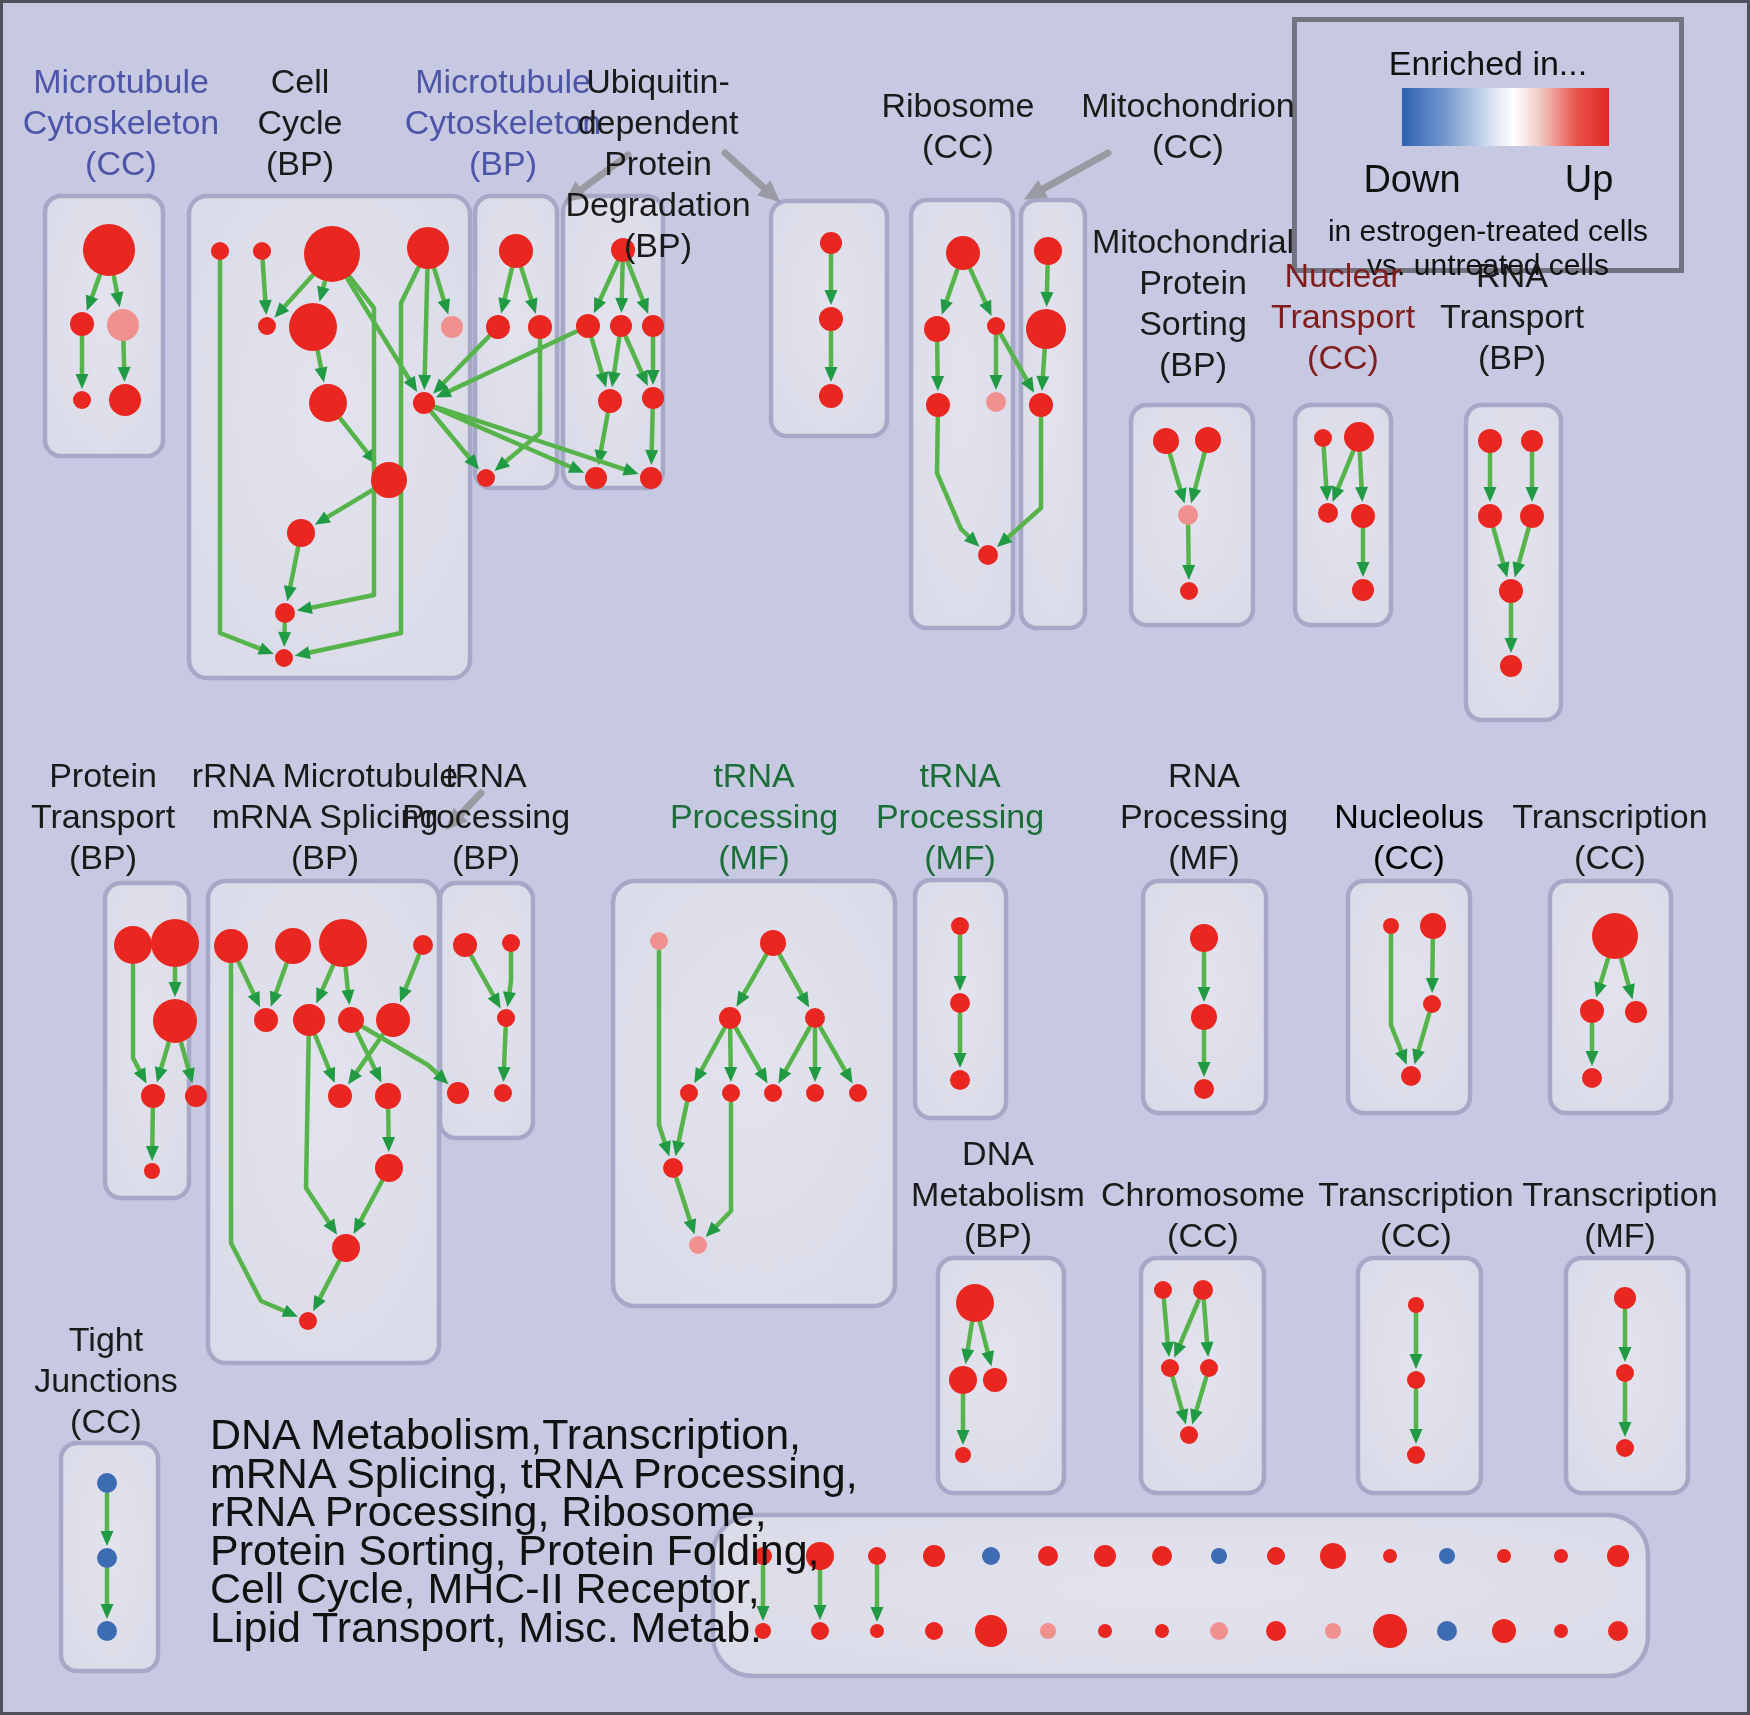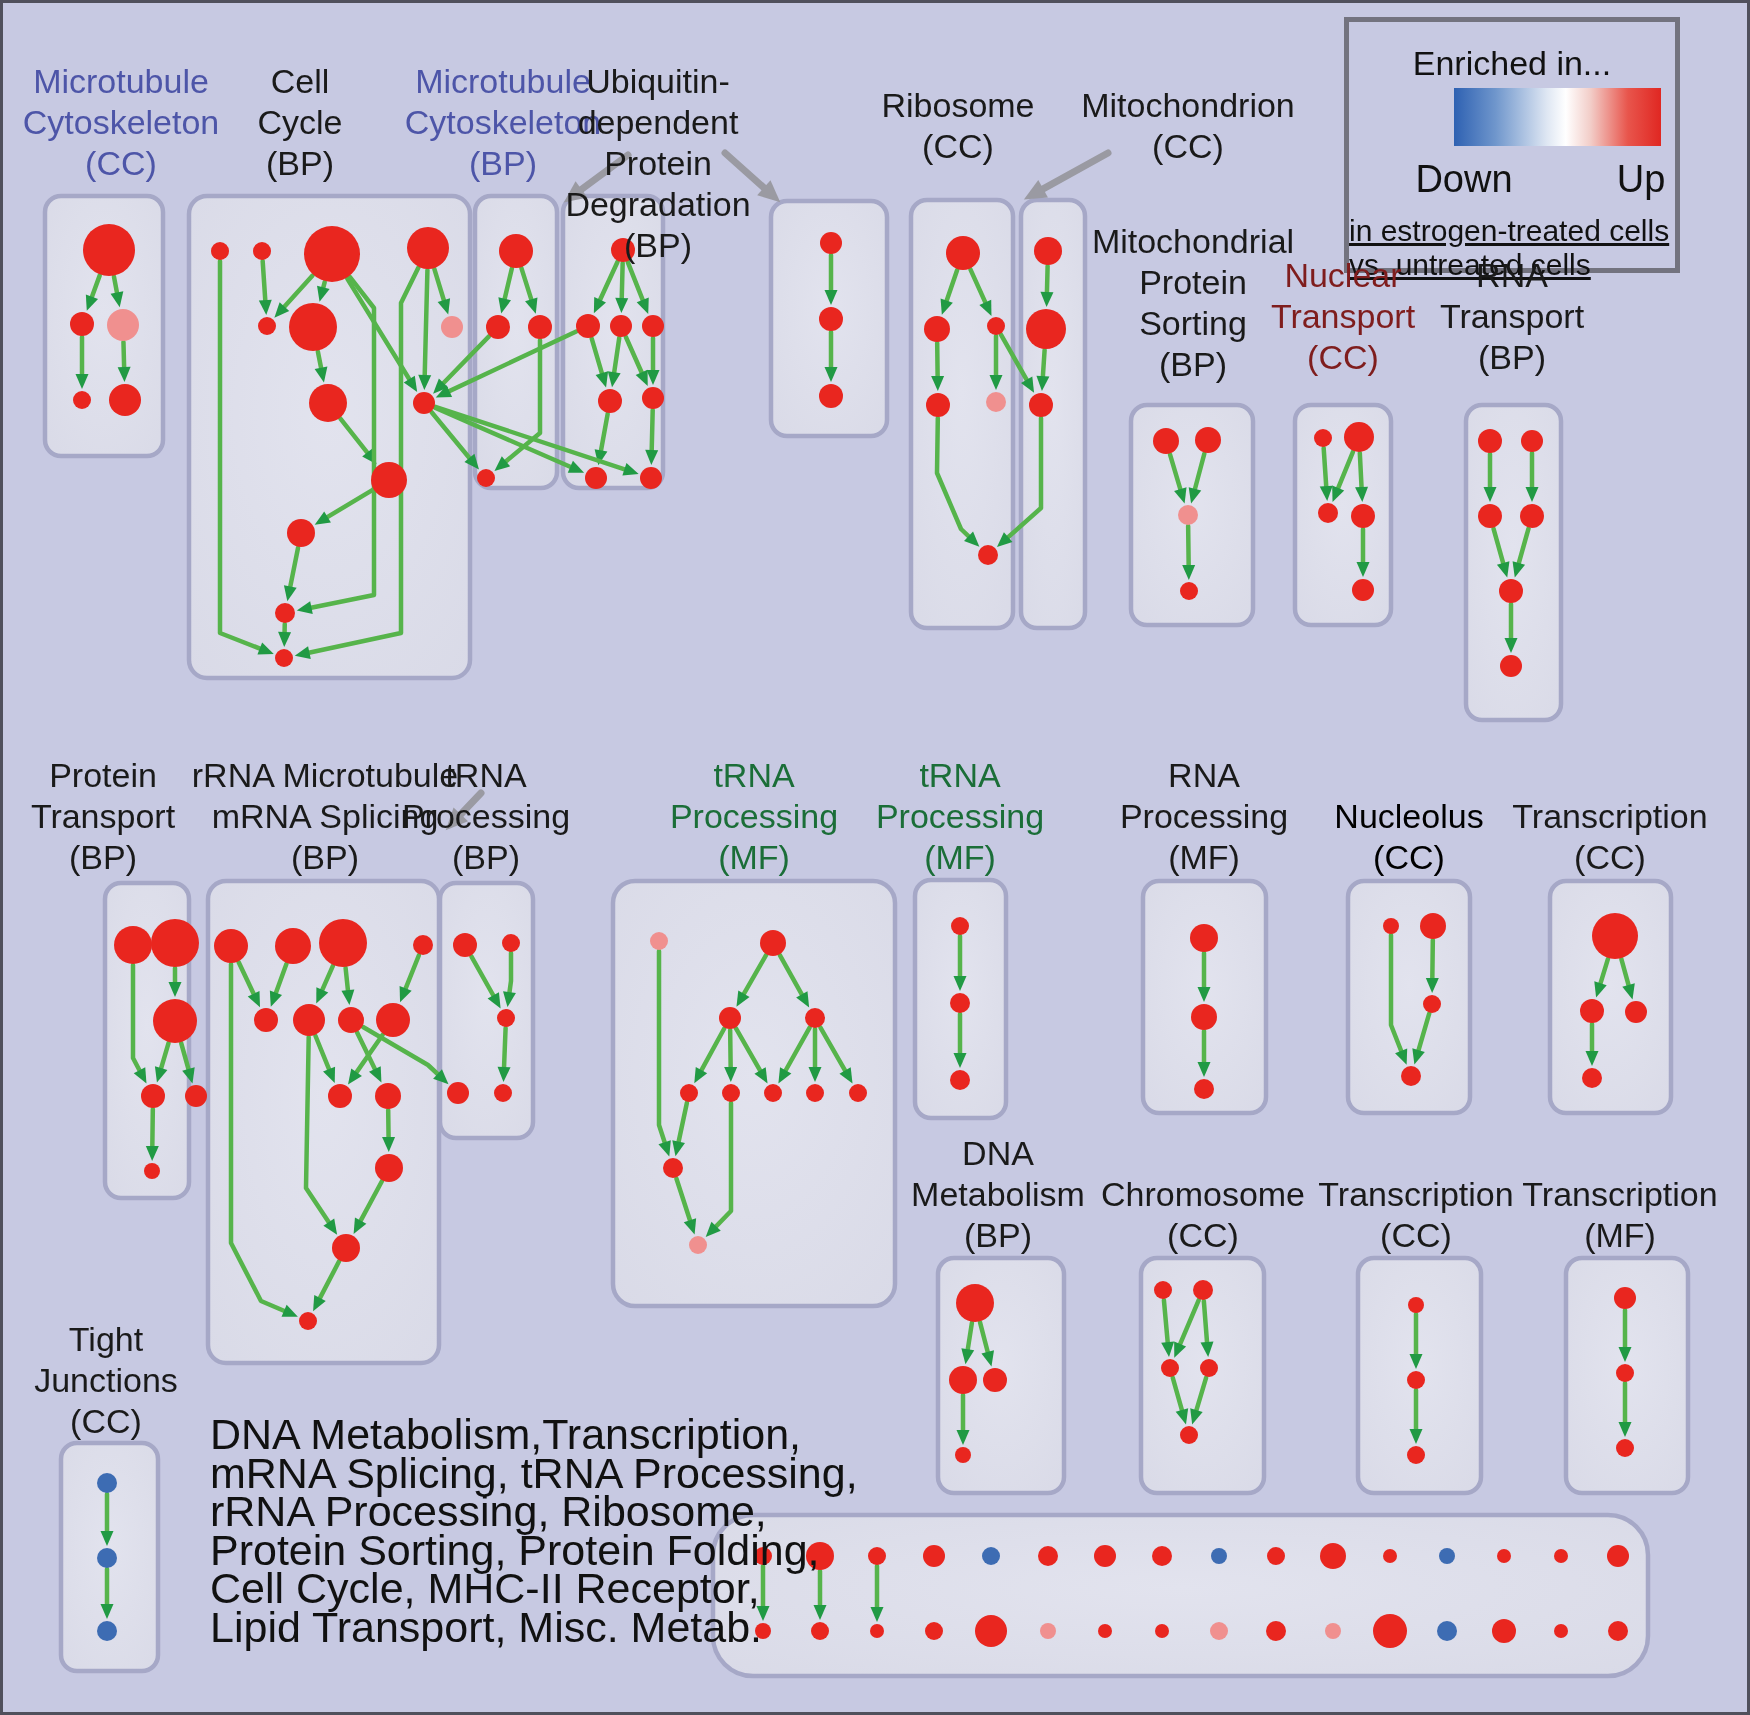--- a/index.html
+++ b/index.html
@@ -9,21 +9,21 @@
     border:3px solid #50505c;
     font-family:"Liberation Sans", sans-serif;
   }
   svg{position:absolute;left:0;top:0;}
   .lbl{position:absolute;width:440px;margin-left:-220px;text-align:center;
        font-size:34px;line-height:41px;color:#1a1a1a;white-space:nowrap;}
   .legend{position:absolute;box-sizing:border-box;}
   .legend .t{position:absolute;width:100%;text-align:center;font-size:34px;color:#111;}
   .legend .bar{position:absolute;}
   .legend .du{position:absolute;transform:translateX(-50%);font-size:38px;color:#111;}
-  .legend .sub{position:absolute;width:100%;text-align:left;font-size:30px;color:#111;text-decoration:underline;}
+  .legend .sub{position:absolute;width:100%;text-align:center;font-size:30px;color:#111;}
   .blocktext{position:absolute;font-size:43px;line-height:38.5px;color:#111;white-space:nowrap;}
 </style>
 </head>
 <body>
 
 <div class="stage">
   <svg id="net" width="1750" height="1715" viewBox="0 0 1750 1715">
       <defs>
         <radialGradient id="boxg" cx="50%" cy="45%" r="75%">
           <stop offset="0%" stop-color="#e2e3ee"></stop>
@@ -451,21 +451,21 @@
       <polyline points="625,152 573.5466562156122,189.99631541000943" fill="none" stroke="#9a9aa2" stroke-width="7" stroke-linejoin="round" stroke-linecap="round"></polyline>
       <polygon points="560.8044332669604,199.40595697209082 572.5615348609962,178.29267768848544 584.4423954191797,194.38134302769234" fill="#9a9aa2"></polygon>
       <polyline points="722,150 765.4384097782196,188.78429444483893" fill="none" stroke="#9a9aa2" stroke-width="7" stroke-linejoin="round" stroke-linecap="round"></polyline>
       <polygon points="777.2540623383741,199.33398423069116 754.1832760895154,192.14101392215554 767.5035914756925,177.22226068963727" fill="#9a9aa2"></polygon>
       <polyline points="1105,150 1034.7371355095672,188.85123095353342" fill="none" stroke="#9a9aa2" stroke-width="7" stroke-linejoin="round" stroke-linecap="round"></polyline>
       <polygon points="1020.875126811732,196.51610635115995 1035.2889801814358,177.11917795935844 1044.966853158237,194.62171419399888" fill="#9a9aa2"></polygon>
       <polyline points="478,790 453.5816198708176,815.7749568030259" fill="none" stroke="#9a9aa2" stroke-width="7" stroke-linejoin="round" stroke-linecap="round"></polyline>
       <polygon points="442.6877446479108,827.2740473160942 450.55860006288975,804.4256417910582 465.07765374100626,818.1805347492738" fill="#9a9aa2"></polygon>
     </svg>
 
-  <div class="legend" id="legend" style="left: 1341px; top: 14px; width: 336px; height: 256px; border: 5px solid rgb(115, 115, 127);">
+  <div class="legend" id="legend" style="left: 1289px; top: 14px; width: 392px; height: 256px; border: 5px solid rgb(115, 115, 127);">
     <div class="t" style="top: 22px;">Enriched in...</div>
     <div class="bar" id="legend-bar" style="left: 105px; top: 66px; width: 207px; height: 58px; background: linear-gradient(90deg, rgb(46, 97, 178) 0%, rgb(111, 150, 204) 20%, rgb(223, 231, 243) 45%, rgb(255, 255, 255) 54%, rgb(242, 205, 200) 66%, rgb(232, 85, 76) 84%, rgb(224, 39, 34) 100%);"></div>
     <div class="du" id="legend-down" style="left: 115px; top: 136px;">Down</div>
     <div class="du" id="legend-up" style="left: 292px; top: 136px;">Up</div>
     <div class="sub" id="legend-line1" style="top: 192px;">in estrogen-treated cells</div>
     <div class="sub" id="legend-line2" style="top: 226px;">vs. untreated cells</div>
   </div>
 
   <div class="blocktext" id="misc-text" style="left: 207px; top: 1412px;">
       <div>DNA Metabolism,Transcription,</div>

